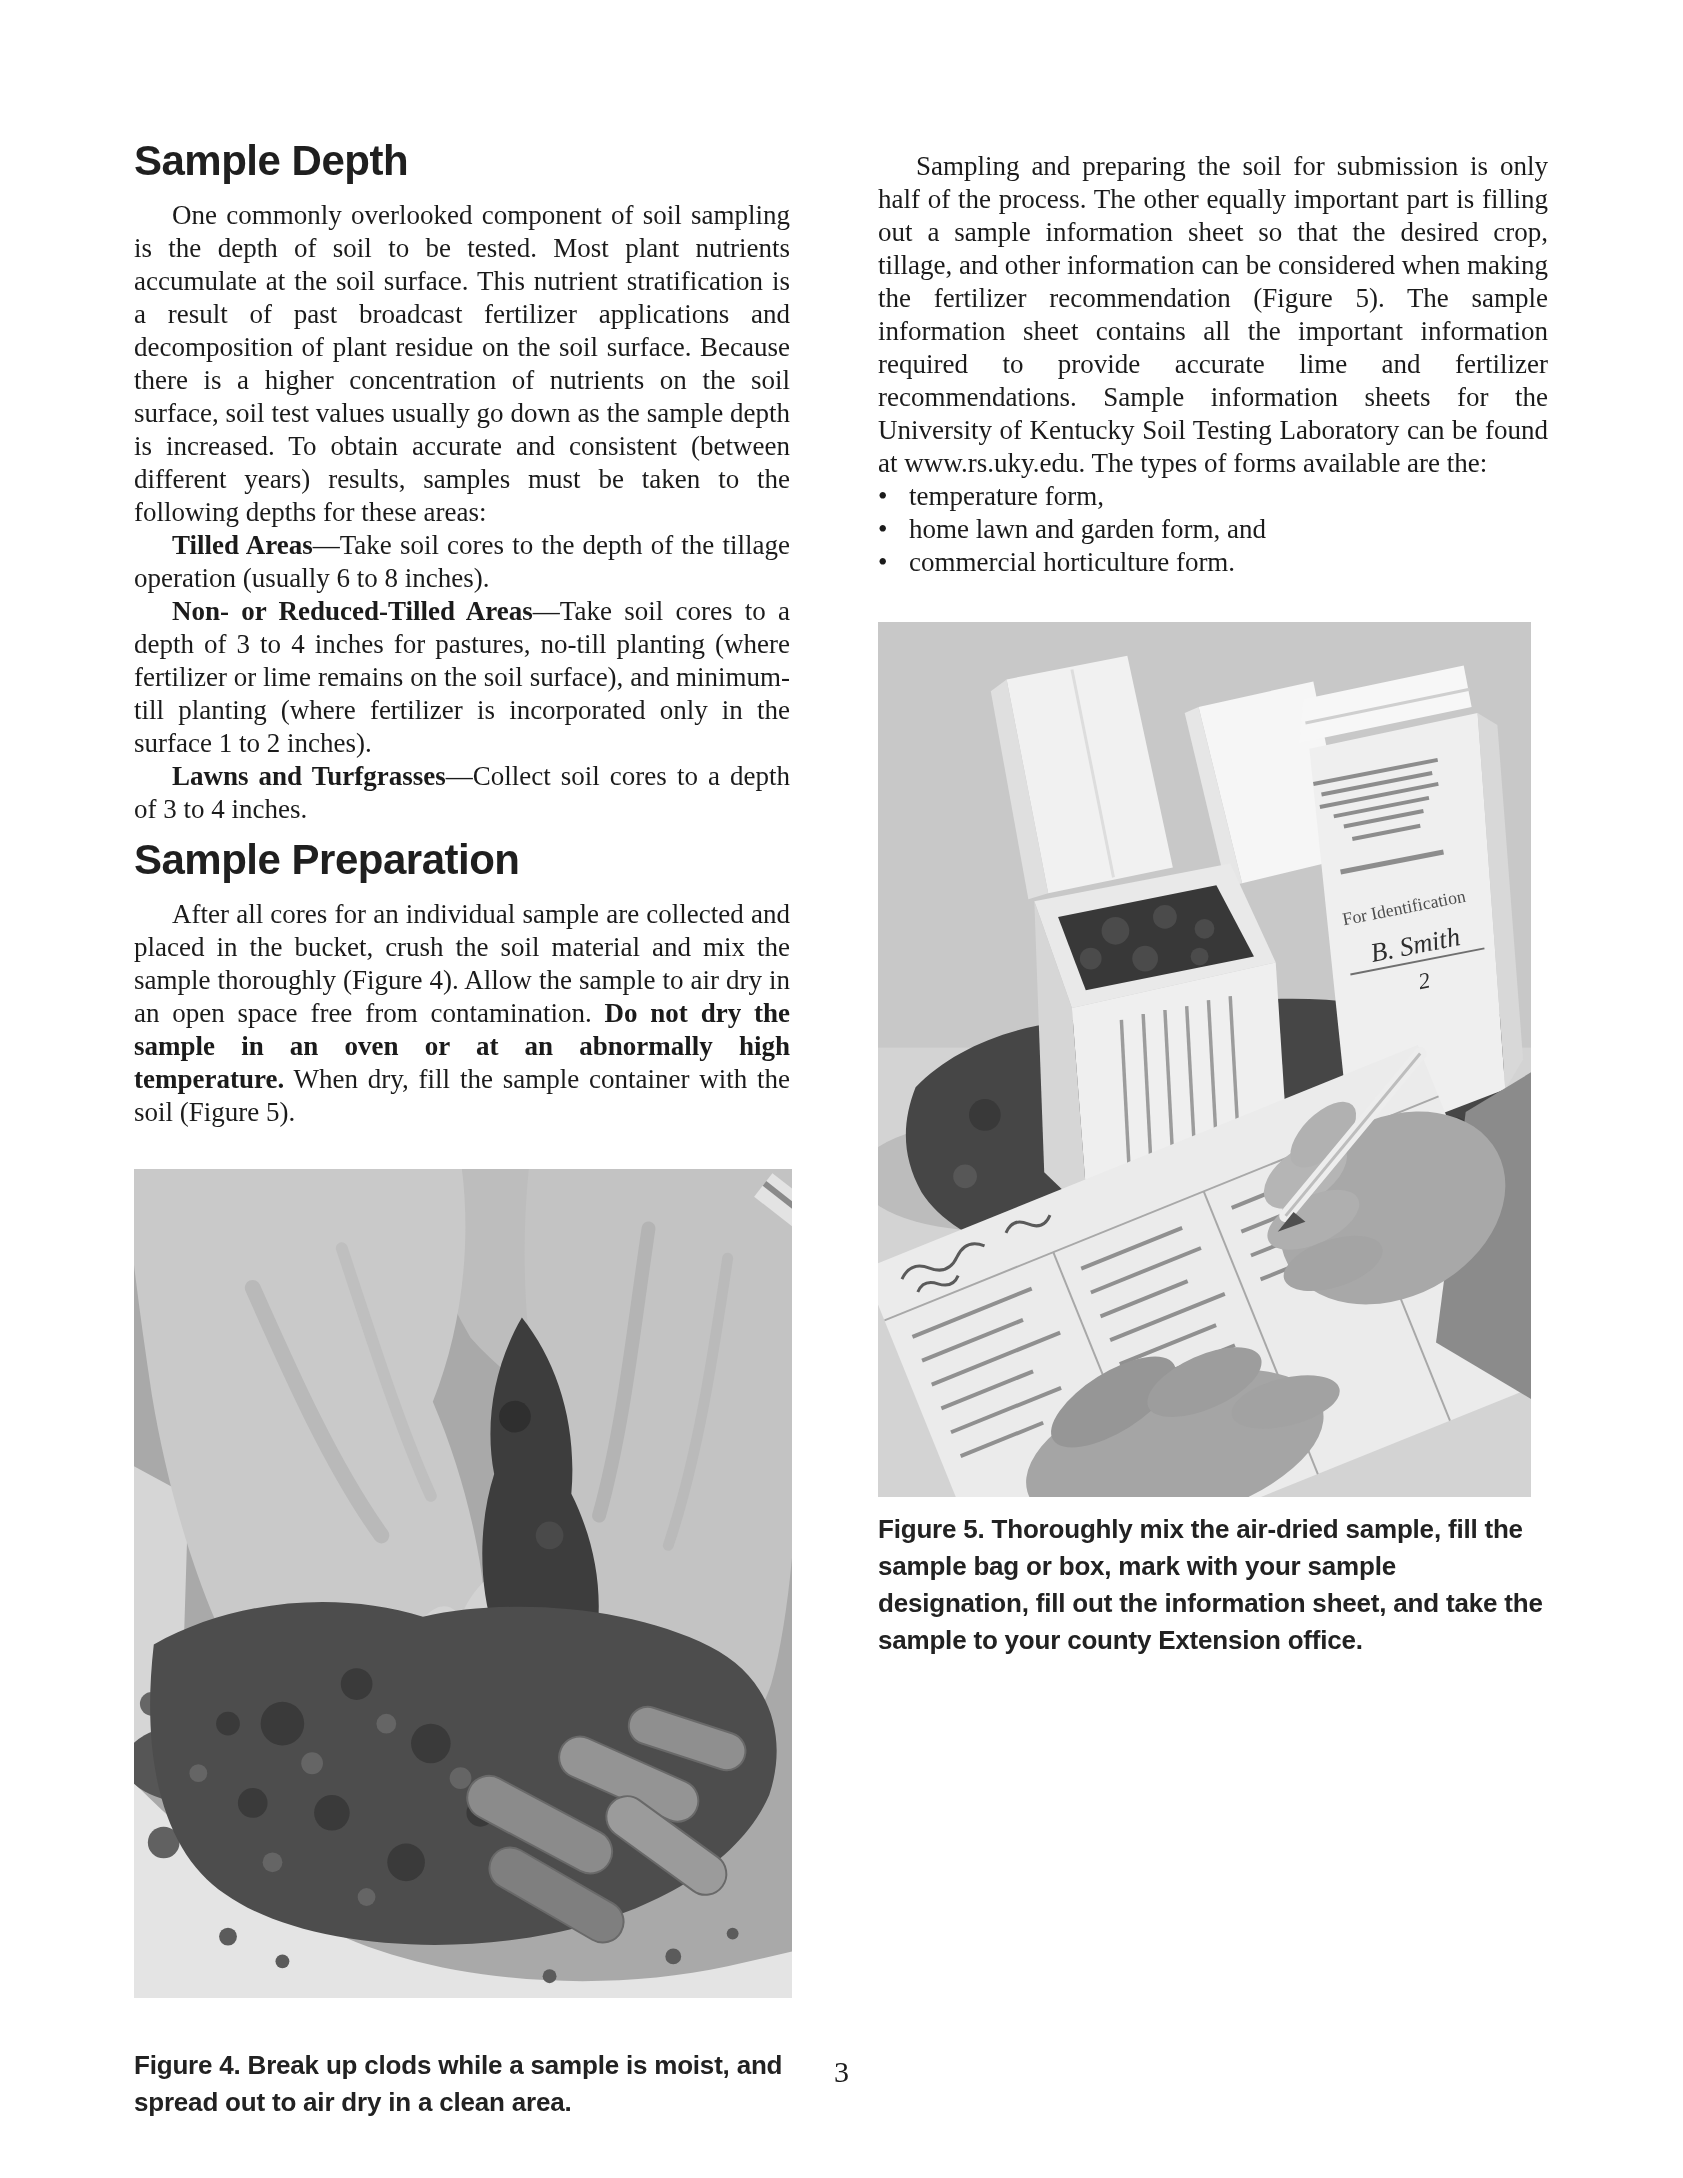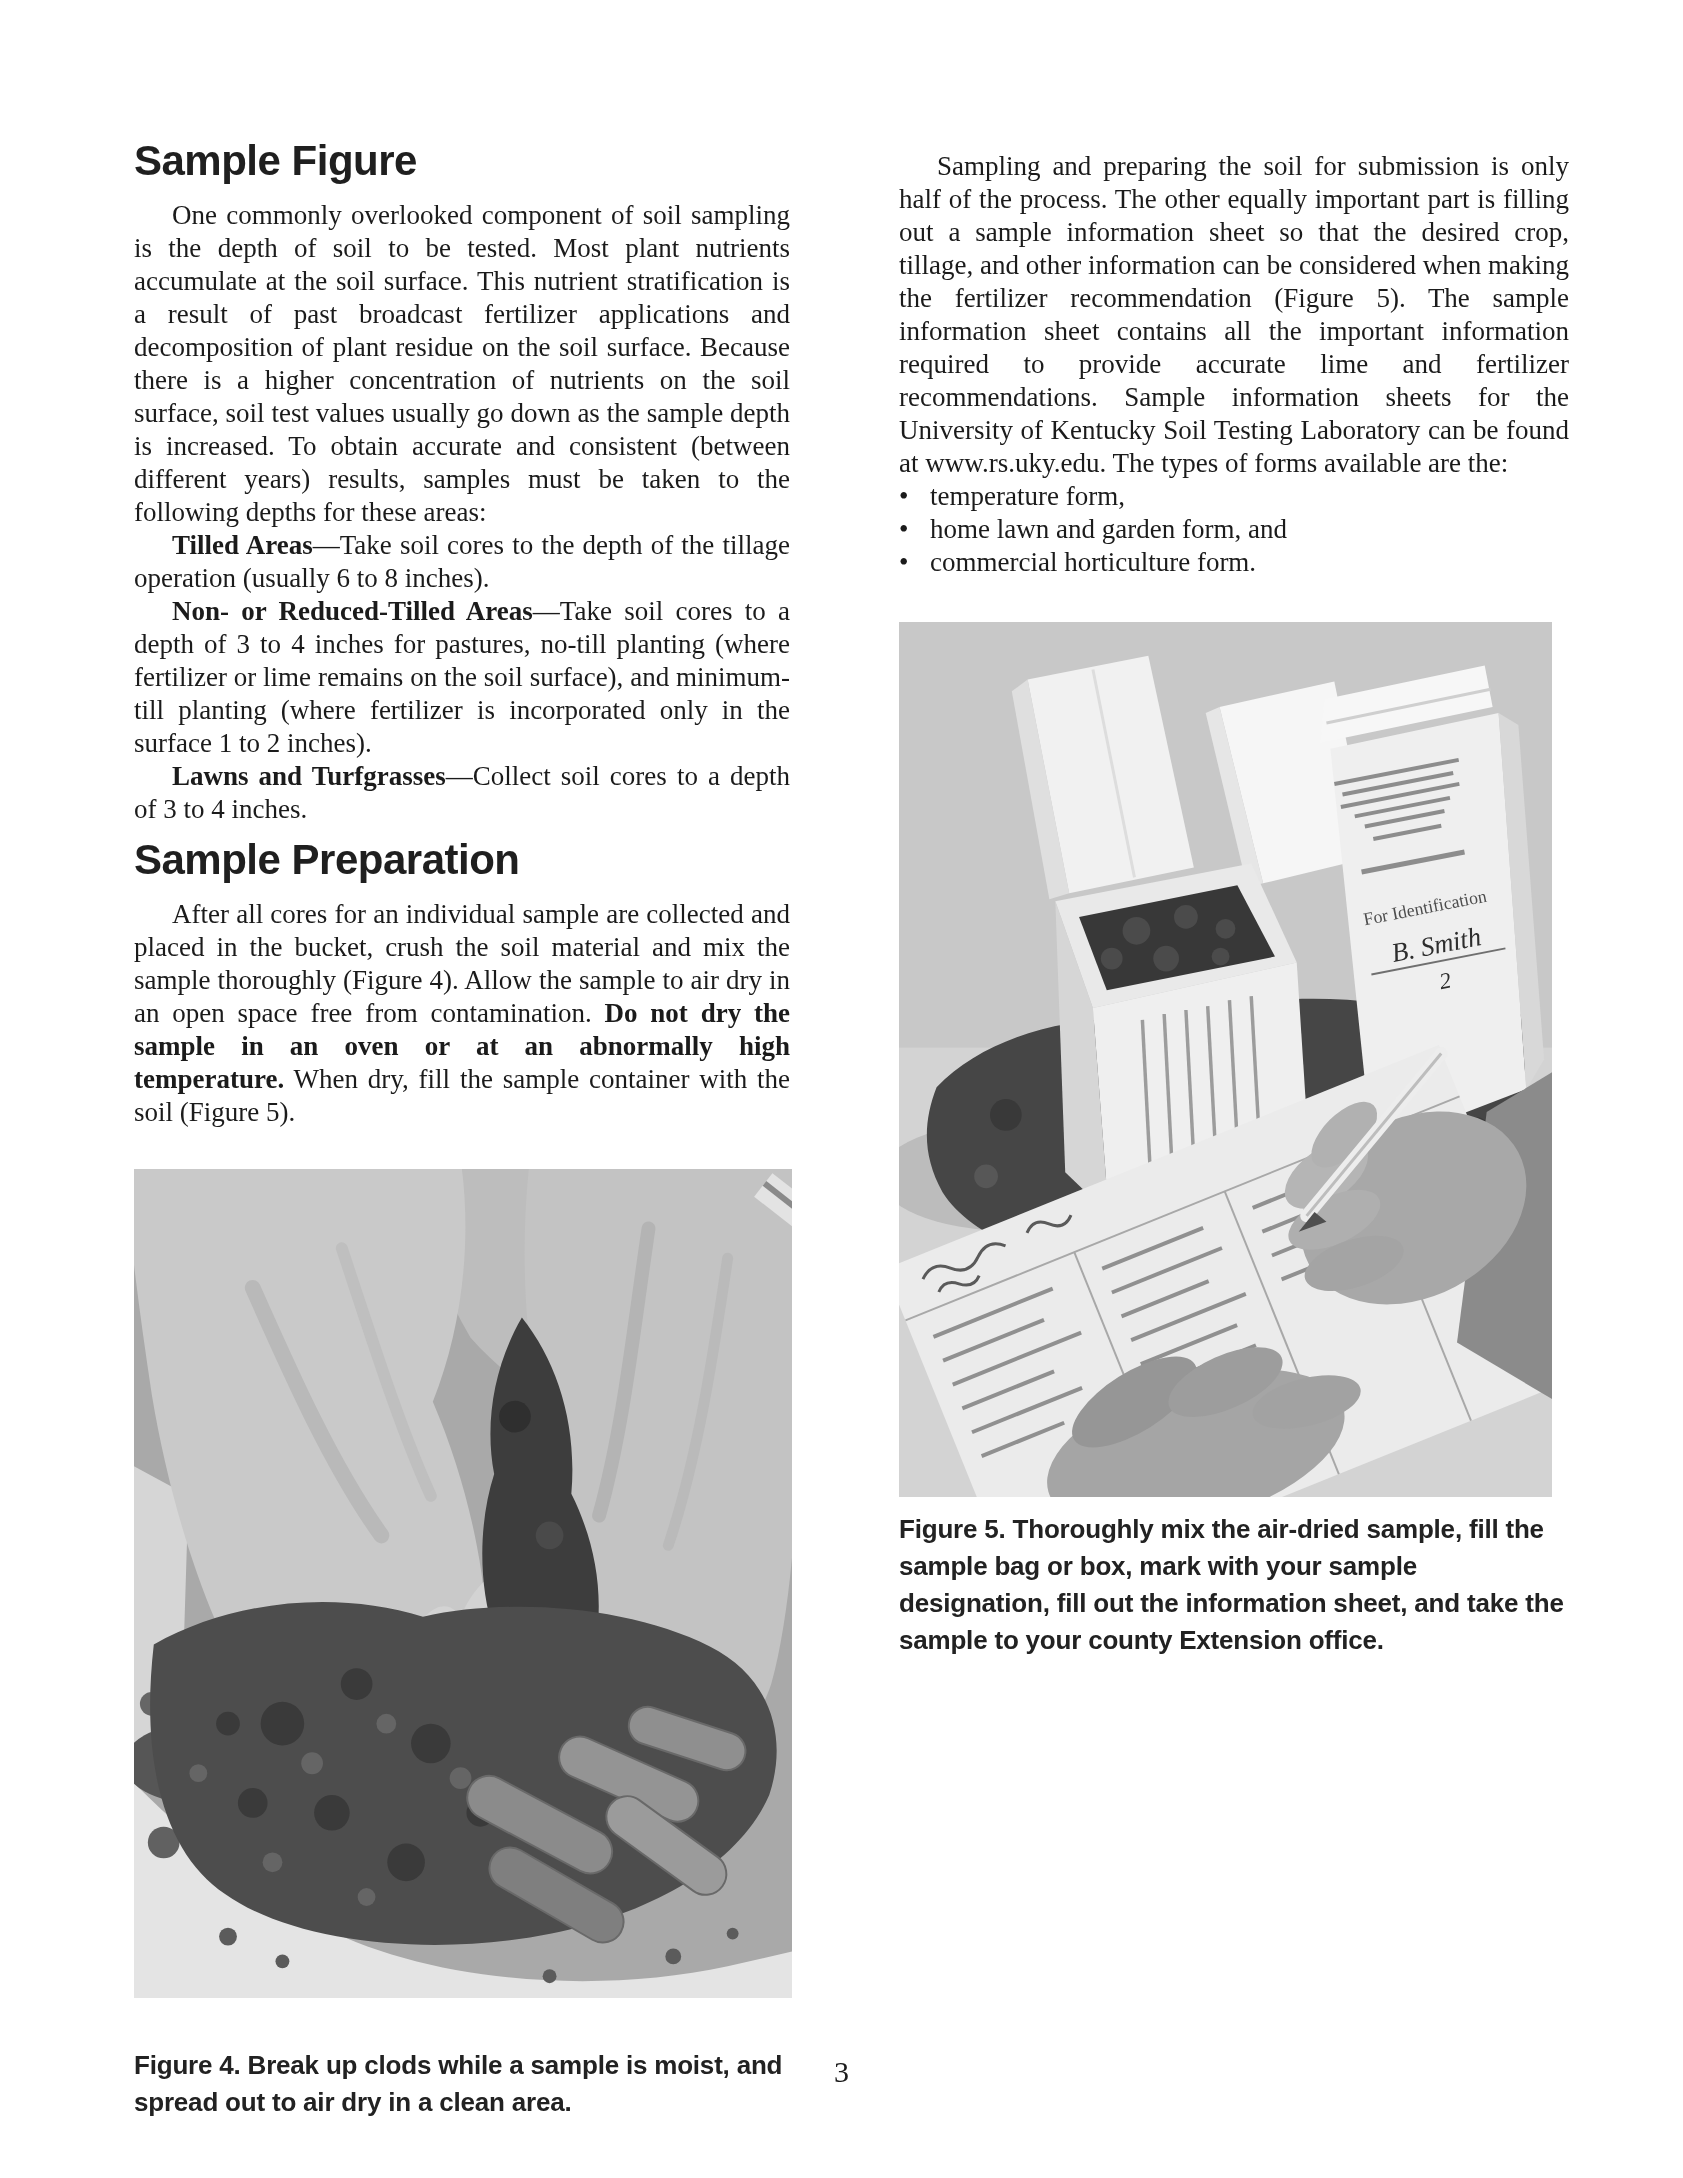--- a/index.html
+++ b/index.html
@@ -1,20 +1,20 @@
 <!DOCTYPE html>
 <html><head>
 <meta charset="utf-8">
 <title>Soil Sampling — Page 3</title>
 <style>
   html,body{margin:0;padding:0;background:#ffffff;}
   .page{position:relative;width:1683px;height:2178px;background:#ffffff;color:#1b1b1b;overflow:hidden;}
   .col{position:absolute;}
   .col-left{left:134px;top:139px;width:656px;}
-  .col-right{left:899px;top:150px;width:670px;}
+  .col-right{left:878px;top:150px;width:670px;}
   h2.heading{font-family:"Liberation Sans","DejaVu Sans",sans-serif;font-weight:700;font-size:42px;line-height:44px;margin:0 0 16px 0;color:#1f1f1f;letter-spacing:-0.5px;}
   h2.heading.second{margin-top:12px;}
   p.body{font-family:"Liberation Serif","DejaVu Serif",serif;font-size:27px;line-height:33px;text-align:justify;margin:0;}
   p.indent{text-indent:38px;}
   .term{font-weight:bold;}
   .boldrun{font-weight:bold;}
   ul.bullets{list-style:none;margin:0;padding:0;font-family:"Liberation Serif","DejaVu Serif",serif;font-size:27px;line-height:33px;}
   ul.bullets li{display:flex;}
   ul.bullets .marker{width:31px;flex:0 0 31px;}
   figure{margin:0;}
@@ -26,21 +26,21 @@
   .cap5{margin-top:14px;}
   .page-number{position:absolute;top:2057px;left:0;width:1683px;text-align:center;font-family:"Liberation Serif","DejaVu Serif",serif;font-size:30px;line-height:1;}
   svg text{font-family:"Liberation Serif","DejaVu Serif",serif;}
 </style>
 </head>
 <body>
 
 <main class="page">
 
   <section class="col col-left">
-    <h2 class="heading">Sample Figure</h2>
+    <h2 class="heading">Sample Depth</h2>
     <p class="body indent">One commonly overlooked component of soil sampling is the depth of soil to be tested. Most plant nutrients accumulate at the soil surface. This nutrient stratification is a result of past broadcast fertilizer applications and decomposition of plant residue on the soil surface. Because there is a higher concentration of nutrients on the soil surface, soil test values usually go down as the sample depth is increased. To obtain accurate and consistent (between different years) results, samples must be taken to the following depths for these areas:</p>
 
     <p class="body indent"><span class="term">Tilled Areas</span><span>—Take soil cores to the depth of the tillage operation (usually 6 to 8 inches).</span></p>
 
     <p class="body indent"><span class="term">Non- or Reduced-Tilled Areas</span><span>—Take soil cores to a depth of 3 to 4 inches for pastures, no-till planting (where fertilizer or lime remains on the soil surface), and minimum-till planting (where fertilizer is incorporated only in the surface 1 to 2 inches).</span></p>
 
     <p class="body indent"><span class="term">Lawns and Turfgrasses</span><span>—Collect soil cores to a depth of 3 to 4 inches.</span></p>
 
     <h2 class="heading second">Sample Preparation</h2>
     <p class="body indent"><span>After all cores for an individual sample are collected and placed in the bucket, crush the soil material and mix the sample thoroughly (Figure 4). Allow the sample to air dry in an open space free from contamination. </span><span class="boldrun">Do not dry the sample in an oven or at an abnormally high temperature.</span><span> When dry, fill the sample container with the soil (Figure 5).</span></p>

